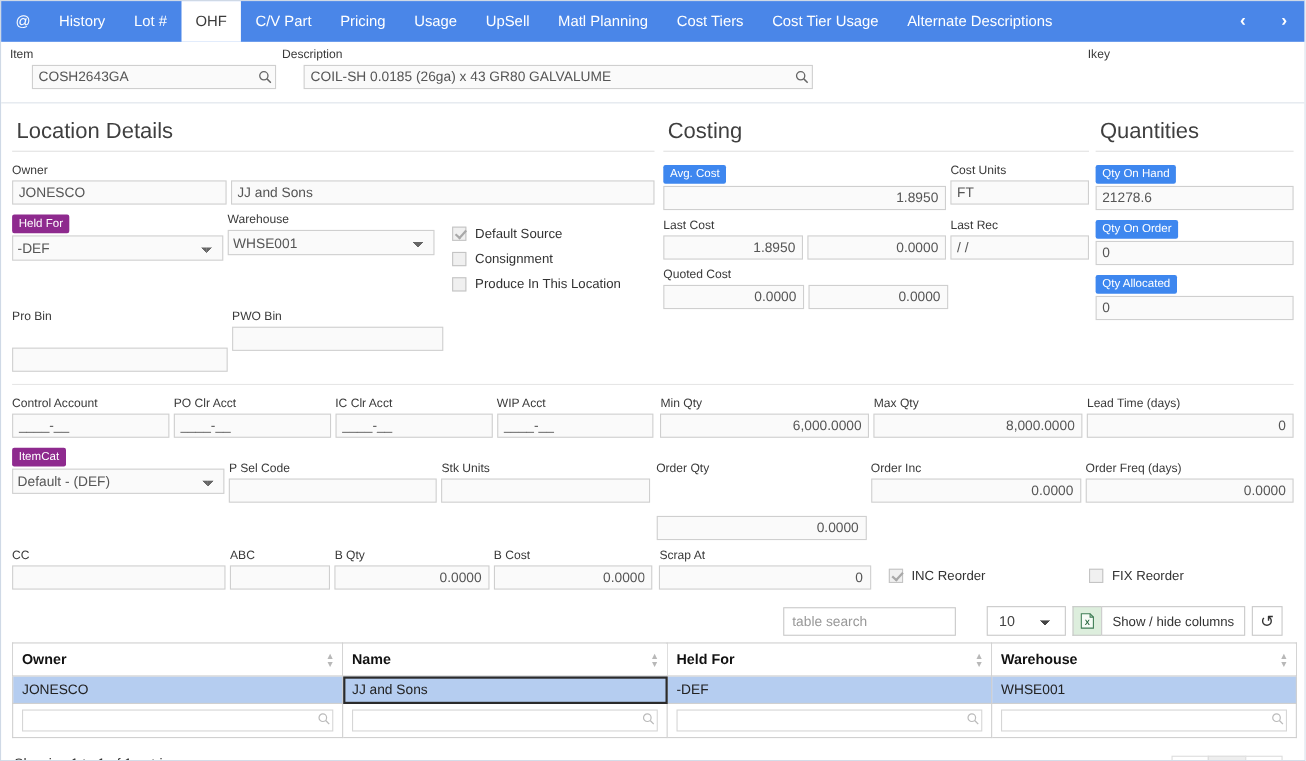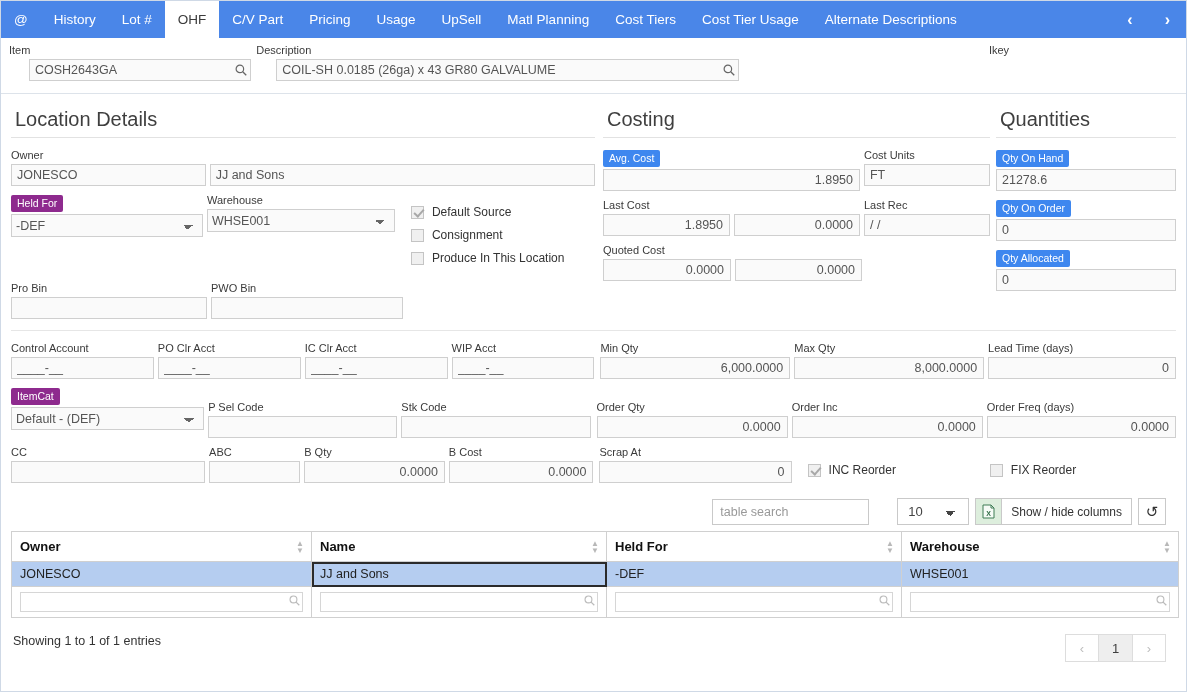--- a/index.html
+++ b/index.html
@@ -414,21 +414,21 @@
               <span class="chk-lbl">Consignment</span>
             </div>
             <div class="chk-row">
               <span class="chk"></span>
               <span class="chk-lbl">Produce In This Location</span>
             </div>
           </div>
         </div>
 
         <div class="row">
-          <div class="fld" style="width:196px;">
+          <div class="fld" style="width:196px;gap:19px;">
             <div class="lbl">Pro Bin</div>
             <input class="inp" value="" style="">
           </div>
           <div class="fld" style="width:192px;">
             <div class="lbl">PWO Bin</div>
             <input class="inp" value="" style="">
           </div>
         </div>
       </div>
 
@@ -541,24 +541,24 @@
           </div>
           <select class="sel">
             <option>Default - (DEF)</option>
           </select>
         </div>
         <div class="fld" style="width:192px; padding-top:14px;">
           <div class="lbl">P Sel Code</div>
           <input class="inp" value="" style="">
         </div>
         <div class="fld" style="width:192px; padding-top:14px;">
-          <div class="lbl">Stk Code</div>
+          <div class="lbl">Stk Units</div>
           <input class="inp" value="" style="">
         </div>
-        <div class="fld" style="width:194px; padding-top:14px; margin-left:2px;">
+        <div class="fld" style="width:194px; padding-top:14px; margin-left:2px;gap:34px;">
           <div class="lbl">Order Qty</div>
           <input class="inp num" value="0.0000" style="">
         </div>
         <div class="fld" style="width:194px; padding-top:14px;">
           <div class="lbl">Order Inc</div>
           <input class="inp num" value="0.0000" style="">
         </div>
         <div class="fld" style="width:192px; padding-top:14px;">
           <div class="lbl">Order Freq (days)</div>
           <input class="inp num" value="0.0000" style="">

